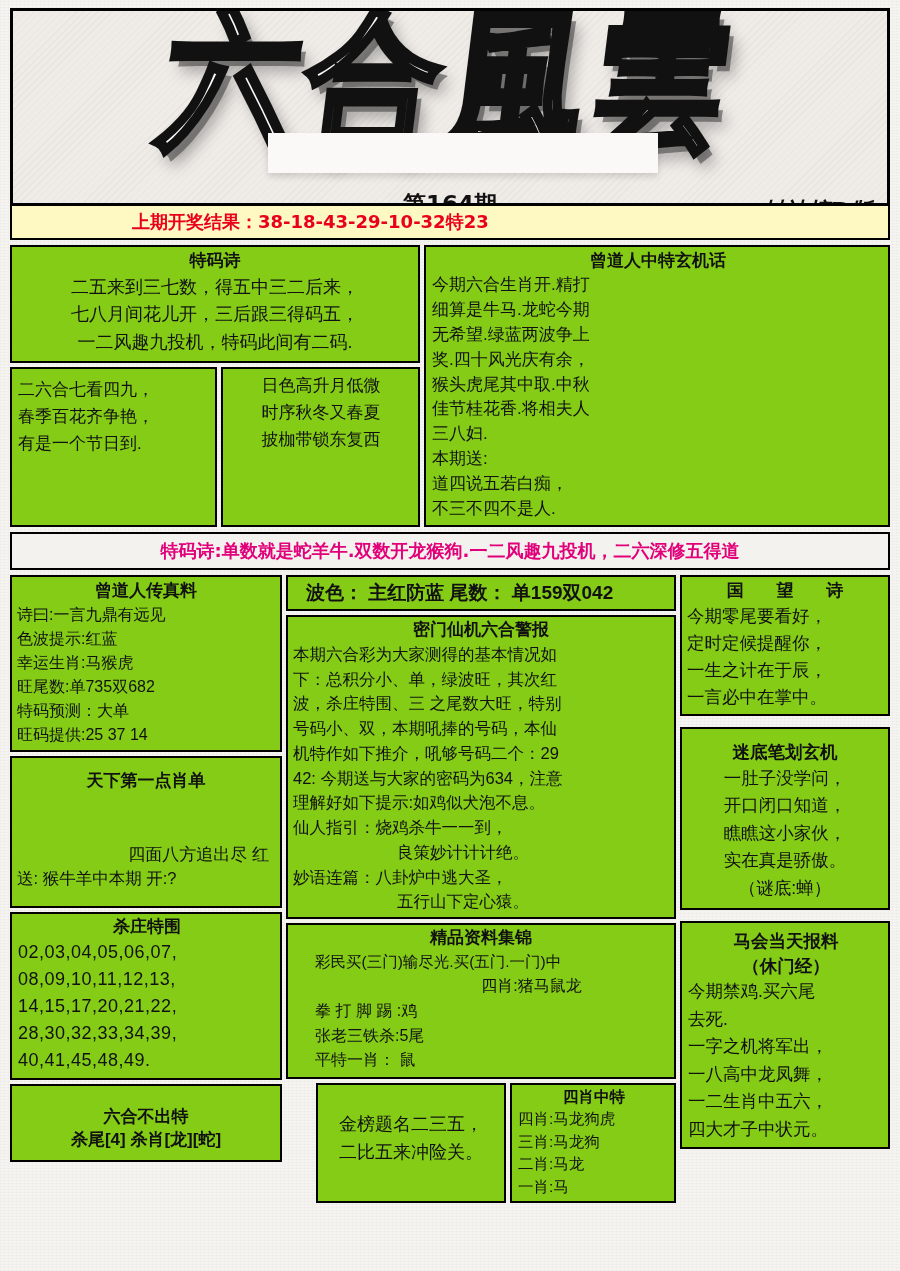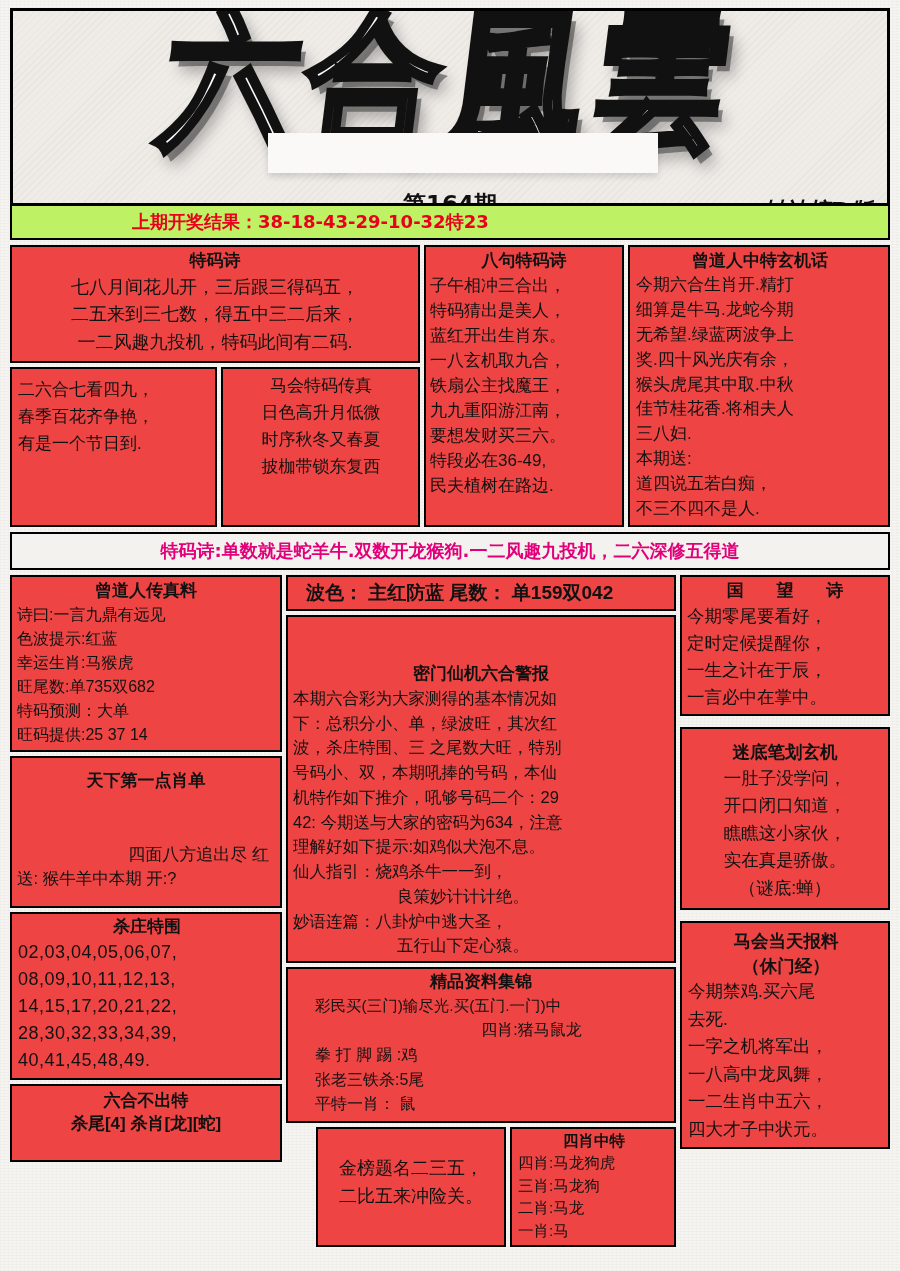--- a/index.html
+++ b/index.html
@@ -51,30 +51,30 @@
     font-weight:700;font-size:23px;color:#111;
   }
   .edition{
     position:absolute;right:14px;top:185px;
     font-family:"DejaVu Serif","Liberation Serif",serif;
     font-weight:700;font-style:italic;font-size:22px;color:#111;letter-spacing:1px;
   }
 
   
   .resultbar{
-    border:2px solid #000;border-top:none;background:#bef264;
+    border:2px solid #000;border-top:none;background:#fef9c3;
     height:32px;display:flex;align-items:center;
   }
   .resultbar .txt{
     padding-left:120px;color:#e8001c;font-weight:700;font-size:18px;
     font-family:"DejaVu Sans","Liberation Sans",sans-serif;white-space:nowrap;
   }
 
   
-  .cell{border:2px solid #000;background:#ef4444;box-sizing:border-box;position:relative;}
+  .cell{border:2px solid #000;background:#84cc16;box-sizing:border-box;position:relative;}
   .cell .pad{padding:3px 5px;}
   .ttl{text-align:center;font-weight:700;font-size:17px;line-height:1.35;}
   .ln{font-size:17px;line-height:1.42;white-space:nowrap;}
   .ctr{text-align:center;}
 
   
   .row1{display:flex;margin-top:5px;gap:4px;align-items:stretch;}
   .col-a{width:410px;display:flex;flex-direction:column;gap:4px;}
   .col-b{width:200px;}
   .col-c{flex:1;}
@@ -108,21 +108,21 @@
   .bcol-l{width:272px;display:flex;flex-direction:column;gap:4px;}
   .bcol-m{width:390px;display:flex;flex-direction:column;gap:4px;}
   .bcol-r{flex:1;display:flex;flex-direction:column;gap:11px;}
 
   .kv{font-size:16px;line-height:1.5;white-space:nowrap;}
 
   .bose{height:36px;display:flex;align-items:center;}
   .bose .txt{font-size:19px;font-weight:700;padding-left:18px;white-space:nowrap;}
 
   .mimen .ln{font-size:16.5px;line-height:1.5;}
-  .mimen .pad{padding:14px 5px 3px;margin-top:32px;}
+  .mimen .pad{padding:2px 5px 3px;}
 
   .hang{padding-left:104px;}
 
   .killbox .ln{font-size:18px;line-height:1.5;letter-spacing:.5px;}
   .killbox .pad{padding:2px 4px 4px 6px;}
 
   .jingpin .pad{padding:2px 6px 4px;}
   .jingpin .ln{font-size:16px;line-height:1.55;margin-left:21px;}
   .jingpin .ln.wide{font-size:15.5px;}
 
@@ -162,59 +162,44 @@
   <div class="resultbar">
     <div class="txt">上期开奖结果：38-18-43-29-10-32特23</div>
   </div>
 
   <div class="row1">
 
     <div class="col-a">
 
       <div class="cell block-tema">
         <div class="ttl">特码诗</div>
+        <div class="ln">二五来到三七数，得五中三二后来，</div>
         <div class="ln">七八月间花儿开，三后跟三得码五，</div>
-        <div class="ln">二五来到三七数，得五中三二后来，</div>
         <div class="ln">一二风趣九投机，特码此间有二码.</div>
       </div>
 
       <div class="splitrow">
         <div class="cell sp-l">
           <div class="pad">
             <div class="ln">二六合七看四九，</div>
             <div class="ln">春季百花齐争艳，</div>
             <div class="ln">有是一个节日到.</div>
           </div>
         </div>
         <div class="cell sp-r">
           <div class="pad">
-            <div class="ln ctr">马会特码传真</div>
             <div class="ln ctr">日色高升月低微</div>
             <div class="ln ctr">时序秋冬又春夏</div>
             <div class="ln ctr">披枷带锁东复西</div>
           </div>
         </div>
       </div>
 
     </div>
 
-    <div class="cell col-b">
-      <div class="pad">
-        <div class="ttl">八句特码诗</div>
-        <div class="ln">子午相冲三合出，</div>
-        <div class="ln">特码猜出是美人，</div>
-        <div class="ln">蓝红开出生肖东。</div>
-        <div class="ln">一八玄机取九合，</div>
-        <div class="ln">铁扇公主找魔王，</div>
-        <div class="ln">九九重阳游江南，</div>
-        <div class="ln">要想发财买三六。</div>
-        <div class="ln">特段必在36-49,</div>
-        <div class="ln">民夫植树在路边.</div>
-      </div>
-    </div>
 
     <div class="cell col-c">
       <div class="pad">
         <div class="ttl">曾道人中特玄机话</div>
         <div class="ln">今期六合生肖开.精打</div>
         <div class="ln">细算是牛马.龙蛇今期</div>
         <div class="ln">无希望.绿蓝两波争上</div>
         <div class="ln">奖.四十风光庆有余，</div>
         <div class="ln">猴头虎尾其中取.中秋</div>
         <div class="ln">佳节桂花香.将相夫人</div>
@@ -259,21 +244,21 @@
           <div class="ttl">杀庄特围</div>
           <div class="ln">02,03,04,05,06,07,</div>
           <div class="ln">08,09,10,11,12,13,</div>
           <div class="ln">14,15,17,20,21,22,</div>
           <div class="ln">28,30,32,33,34,39,</div>
           <div class="ln">40,41,45,48,49.</div>
         </div>
       </div>
 
       <div class="cell" style="height:78px;">
-        <div class="pad" style="padding-top:4px;">
+        <div class="pad" style="padding-top:20px;">
           <div class="ttl">六合不出特</div>
           <div class="ttl" style="font-size:17px;">杀尾[4]  杀肖[龙][蛇]</div>
         </div>
       </div>
     </div>
 
     <div class="bcol-m">
 
       <div class="cell bose">
         <div class="txt">波色：  主红防蓝 尾数：   单159双042</div>

